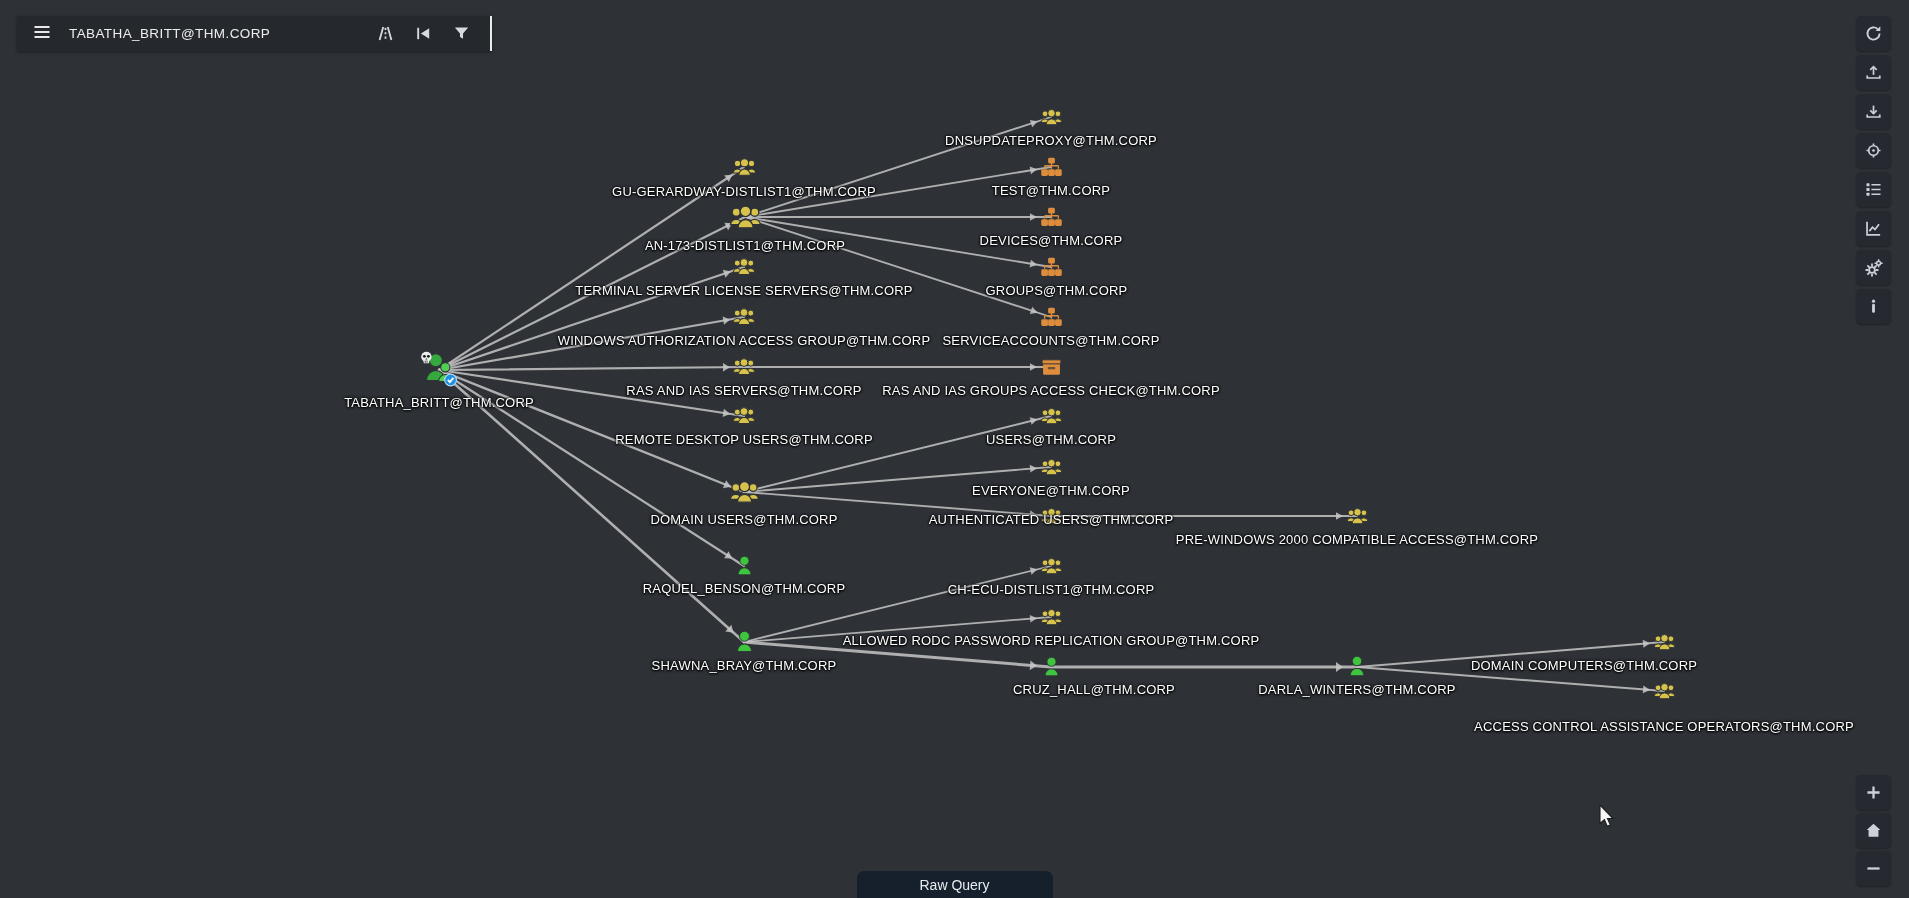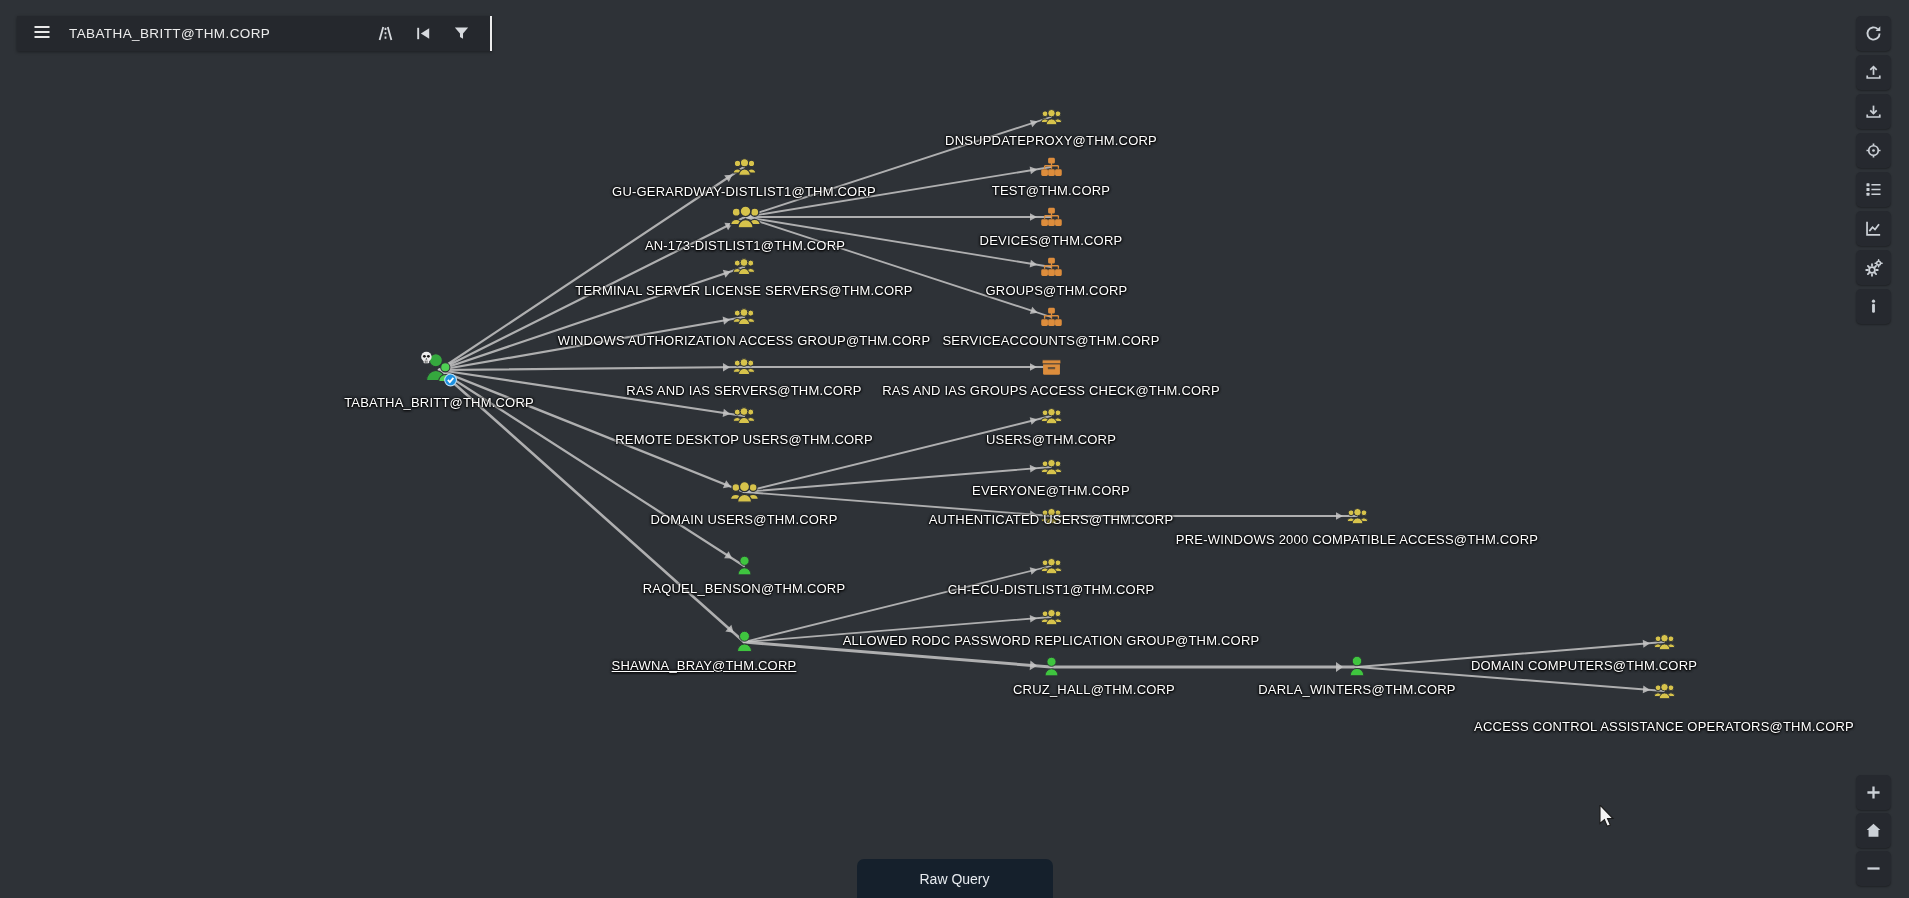--- a/index.html
+++ b/index.html
@@ -26,21 +26,21 @@
   .sb-btn{color:#d7dade;margin-right:19px;display:flex;cursor:pointer;}
   .icon-col{position:absolute;right:18px;display:flex;flex-direction:column;gap:4px;z-index:10;}
   #right-toolbar{top:16px;}
   #zoom-toolbar{bottom:12px;gap:3px;}
   .icon-btn{
     width:35px;height:35px;border-radius:5px;background:#26292f;color:#ccd1d7;
     display:flex;align-items:center;justify-content:center;cursor:pointer;
     box-shadow:0 1px 2px rgba(0,0,0,.35);
   }
   .rawquery{
-    position:absolute;left:50%;transform:translateX(-50%);bottom:0;width:196px;height:39px;
+    position:absolute;left:50%;transform:translateX(-50%);bottom:0;width:196px;height:27px;
     background:#15202c;border-radius:7px 7px 0 0;display:flex;align-items:center;justify-content:center;
     color:#e8ecf1;font-size:14px;z-index:10;cursor:pointer;
   }
   .cursor{position:absolute;z-index:20;pointer-events:none;}
 </style>
 </head>
 <body>
 
 <div id="graph-canvas">
   <svg id="edges-svg" width="1909" height="898">
@@ -180,21 +180,21 @@
       <div class="nlabel" style="left: 744px; top: 511.5px;">DOMAIN USERS@THM.CORP</div>
       <div class="gnode" style="left: 733.5px; top: 555.5px; width: 21px; height: 21px;"><svg width="21" height="21" viewBox="0 0 24 24">
           <circle cx="12" cy="5.5" r="5.2" fill="#3fc43f" stroke="#2e3237" stroke-width="1"></circle>
           <path d="M4.6 21.5 a7.4 8.0 0 0 1 14.8 0 Z" fill="#3fc43f" stroke="#2e3237" stroke-width="1"></path>
         </svg></div>
       <div class="nlabel" style="left: 744px; top: 580.5px;">RAQUEL_BENSON@THM.CORP</div>
       <div class="gnode" style="left: 732.5px; top: 630.5px; width: 23px; height: 23px;"><svg width="23" height="23" viewBox="0 0 24 24">
           <circle cx="12" cy="5.5" r="5.2" fill="#3fc43f" stroke="#2e3237" stroke-width="1"></circle>
           <path d="M4.6 21.5 a7.4 8.0 0 0 1 14.8 0 Z" fill="#3fc43f" stroke="#2e3237" stroke-width="1"></path>
         </svg></div>
-      <div class="nlabel" style="left: 704px; top: 657.5px; text-decoration: underline;">SHAWNA_BRAY@THM.CORP</div>
+      <div class="nlabel" style="left: 744px; top: 657.5px;">SHAWNA_BRAY@THM.CORP</div>
       <div class="gnode" style="left: 1039.5px; top: 105.5px; width: 23px; height: 23px;"><svg width="23" height="23" viewBox="0 0 24 24">
           <circle cx="5.3" cy="8.1" r="3.0" fill="#d7c34b" stroke="#2e3237" stroke-width="1"></circle>
           <path d="M1.0 17.3 a4.3 4.6 0 0 1 8.5 0 Z" fill="#d7c34b" stroke="#2e3237" stroke-width="1"></path>
           <circle cx="18.7" cy="8.1" r="3.0" fill="#d7c34b" stroke="#2e3237" stroke-width="1"></circle>
           <path d="M14.4 17.3 a4.3 4.6 0 0 1 8.5 0 Z" fill="#d7c34b" stroke="#2e3237" stroke-width="1"></path>
           <circle cx="12" cy="7.5" r="3.9" fill="#d7c34b" stroke="#2e3237" stroke-width="1"></circle>
           <path d="M6.5 19.5 a5.5 6.0 0 0 1 11.1 0 Z" fill="#d7c34b" stroke="#2e3237" stroke-width="1"></path>
         </svg></div>
       <div class="nlabel" style="left: 1051px; top: 132.5px;">DNSUPDATEPROXY@THM.CORP</div>
       <div class="gnode" style="left: 1039.5px; top: 155.5px; width: 23px; height: 23px;"><svg width="23" height="23" viewBox="0 0 24 24" stroke="#dd8d3c" fill="none" stroke-width="1.4">

